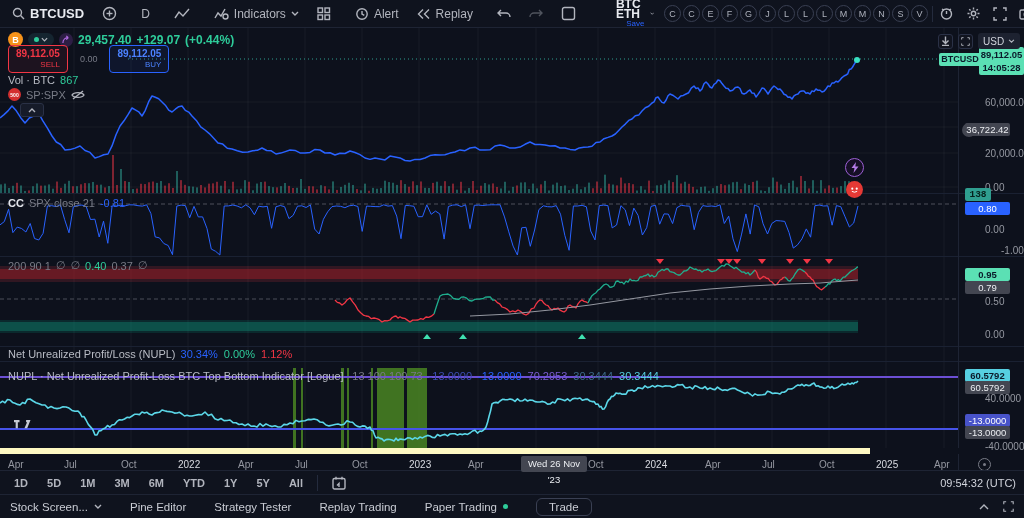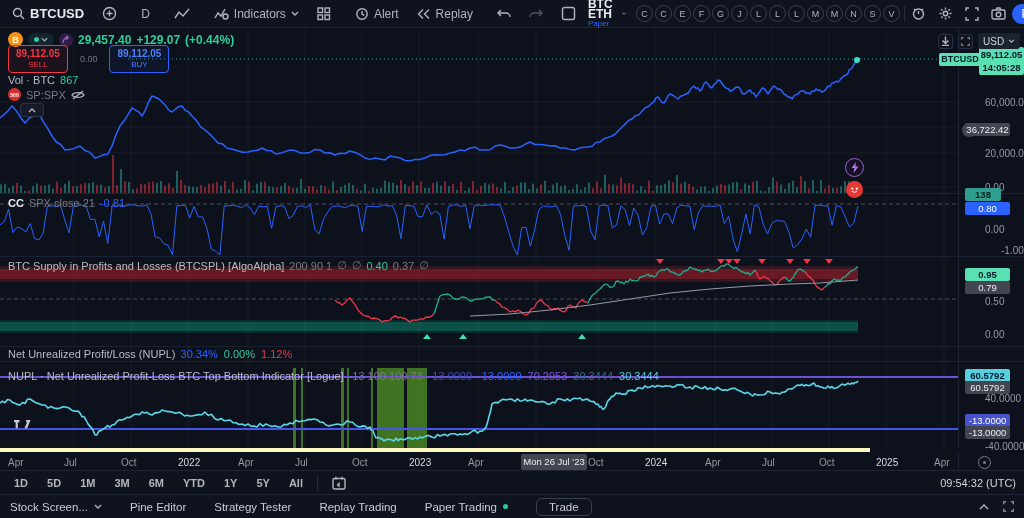--- a/index.html
+++ b/index.html
@@ -11,35 +11,35 @@
   
   #topbar{position:absolute;top:0;left:0;width:1024px;height:28px;background:#0f131e;
           border-bottom:1px solid #1e2434;display:flex;align-items:center;padding:0 6px;gap:6px;}
   .tbtn{display:flex;align-items:center;gap:5px;color:#b2b5be;padding:3px 6px;border-radius:4px;cursor:pointer;}
   .sym{font-weight:bold;color:#e8eaf0;font-size:13px;}
   .vdiv{width:1px;height:16px;background:#242b3d;}
   .ic{stroke:#b2b5be;fill:none;stroke-width:1.4;}
   .dim{color:#5a5f6e;}
   .circ{width:17px;height:17px;border-radius:50%;border:1px solid #3a4053;color:#aeb2bd;
         font-size:9px;display:flex;align-items:center;justify-content:center;cursor:pointer;flex:0 0 auto;}
-  .savecol{display:flex;flex-direction:column;align-items:flex-start;line-height:10px;}
+  .savecol{display:flex;flex-direction:column;align-items:flex-end;line-height:10px;margin-left:28px;}
   .save{font-size:8px;color:#2962ff;}
   .wl{font-size:12px;font-weight:bold;color:#e8eaf0;}
   #publish{height:20px;background:#2962ff;color:#fff;border-radius:10px 0 0 10px;
            padding:0 6px 0 10px;display:flex;align-items:center;font-size:12px;margin-right:-6px;}
   
   #chart{position:absolute;top:28px;left:0;width:1024px;height:420px;background:#0d111c;}
   #cv{position:absolute;top:0;left:0;}
   .pane-div{position:absolute;left:0;width:1024px;height:1px;background:#1a2132;z-index:4;}
   #axiscol{position:absolute;top:0;left:958px;width:66px;height:420px;border-left:1px solid #1e2434;z-index:5;}
   .tick{position:absolute;left:26px;font-size:10px;color:#9598a1;white-space:nowrap;}
   .tag{position:absolute;left:6px;width:45px;height:13px;line-height:13px;font-size:9.5px;
        text-align:center;border-radius:2px;white-space:nowrap;z-index:6;}
   .tag.mint{background:#5be0b4;color:#0b1a2a;font-weight:bold;}
-  .tag.teal{background:#2f9e8f;color:#06211c;font-weight:bold;width:36px;}
+  .tag.teal{background:#2f9e8f;color:#06211c;font-weight:bold;width:26px;font-family:Liberation Mono, monospace;}
   .tag.blue{background:#2962ff;color:#fff;}
   .tag.gray{background:#434651;color:#eceef2;}
   .tag.cyan{background:#56cfe1;color:#0b1a2a;font-weight:bold;}
   .tag.indigo{background:#4853c9;color:#fff;}
   #pricetag{position:absolute;left:20px;top:19px;width:45px;z-index:7;background:#5be0b4;border-radius:2px;
             color:#0b1a2a;font-size:9.5px;font-weight:bold;text-align:center;line-height:13px;padding:1px 0;}
   #symtag{position:absolute;left:-20px;top:25px;width:42px;z-index:7;background:#5be0b4;border-radius:2px;
           color:#0b1a2a;font-size:9px;font-weight:bold;text-align:center;line-height:13px;}
   .hline{position:absolute;font-size:11px;z-index:5;display:flex;align-items:center;gap:5px;white-space:nowrap;}
   .htitle{color:#b9bcc5;}
@@ -47,37 +47,37 @@
   #mainhdr{left:8px;top:4px;}
   #mainhdr .t{font-size:13px;color:#e4e6ec;}
   .btclogo{width:15px;height:15px;border-radius:50%;background:#f7931a;color:#fff;font-size:9px;font-weight:bold;
            display:flex;align-items:center;justify-content:center;}
   .statuspill{width:26px;height:13px;border-radius:7px;background:#152530;display:flex;align-items:center;justify-content:center;gap:2px;}
   .dotteal{width:5px;height:5px;border-radius:50%;background:#2ecc9a;}
   .sharec{width:14px;height:14px;border-radius:50%;background:#2d1e44;display:flex;align-items:center;justify-content:center;}
   .pricegreen{color:#2ecc9a;font-size:12px;font-weight:bold;}
   .obox{border-radius:4px;padding:2px 7px;text-align:center;line-height:11px;cursor:pointer;}
   .obox .p{font-size:10px;font-weight:bold;}
-  .obox .l{font-size:8px;}
+  .obox .l{font-size:8px;text-align:right;}
   #sellbox{border:1px solid #f23645;background:rgba(242,54,69,.07);color:#f23645;}
   #buybox{border:1px solid #2962ff;background:rgba(41,98,255,.07);color:#4b82ff;}
   #spread{font-size:9px;color:#787b86;margin:0 7px;}
   .volv{color:#2ecc9a;}
   .spxlogo{width:13px;height:13px;border-radius:50%;background:#d32f2f;color:#fff;font-size:5px;font-weight:bold;
            display:flex;align-items:center;justify-content:center;}
   .collapsebtn{position:absolute;left:20px;top:75px;width:24px;height:14px;border:1px solid #2a3146;background:#161b29;
                border-radius:3px;display:flex;align-items:center;justify-content:center;z-index:5;cursor:pointer;}
   .fltic{position:absolute;z-index:6;display:flex;align-items:center;justify-content:center;border-radius:50%;}
   #panelrow{position:absolute;left:938px;top:5px;z-index:8;display:flex;gap:5px;align-items:center;}
   .sqbtn{width:15px;height:15px;border:1px solid #2a3146;border-radius:3px;display:flex;align-items:center;justify-content:center;background:#11141f;cursor:pointer;}
   #usdsel{height:16px;background:#1d2230;border-radius:3px;display:flex;align-items:center;gap:4px;
           padding:0 5px;font-size:10px;color:#d1d4dc;cursor:pointer;}
   #tvlogo{position:absolute;left:14px;top:392px;z-index:5;opacity:.95;}
   
-  #timeaxis{position:absolute;top:448px;left:0;width:870px;height:22px;background:#0d111c;border-top:4px solid #fef9c3;padding-left:32px;}
+  #timeaxis{position:absolute;top:448px;left:0;width:870px;height:22px;background:#0d111c;border-top:6px solid #fef9c3;padding-left:32px;}
   .tl{position:absolute;top:5px;font-size:10px;color:#9598a1;}
   .tl.year{color:#d8dae0;}
   #xtag{position:absolute;left:521px;top:2px;width:66px;height:16px;background:#434651;color:#eceef2;
         border-radius:2px;font-size:9.5px;text-align:center;line-height:16px;z-index:6;}
   #autobtn{position:absolute;left:978px;top:4px;width:13px;height:13px;border:1px solid #787b86;border-radius:50%;
            display:flex;align-items:center;justify-content:center;cursor:pointer;}
   #autobtn i{width:3px;height:3px;border-radius:50%;background:#787b86;}
   
   #intervalbar{position:absolute;top:470px;left:0;width:1024px;height:24px;background:#0f131e;
                border-top:1px solid #1e2434;display:flex;align-items:center;padding:0 8px;}
@@ -169,21 +169,21 @@
 
     <div style="margin-left:auto" class="row">
       <div class="tbtn">
         <svg width="15" height="15" viewBox="0 0 15 15">
             <rect class="ic" x="1.5" y="1.5" width="12" height="12" rx="2"></rect>
           </svg>
       </div>
       <div class="tbtn">
         <span class="savecol">
           <span class="wl">BTC ETH</span>
-          <span class="save">Paper</span>
+          <span class="save">Save</span>
         </span>
         <svg width="8" height="5" viewBox="0 0 8 5">
             <polyline class="ic" points="1,1 4,4 7,1"></polyline>
           </svg>
       </div>
       <div class="row" style="gap:2px;margin:0 4px;">
           <span class="circ">C</span>
           <span class="circ">C</span>
           <span class="circ">E</span>
           <span class="circ">F</span>
@@ -563,21 +563,20 @@
           <polyline class="ic" points="1,4 4,1 7,4"></polyline>
         </svg>
     </div>
 
     <div class="hline" style="left:8px;top:169px;">
       <span style="color:#e4e6ec;font-weight:bold">CC</span>
       <span style="color:#787b86">SPX close 21</span>
       <span style="color:#2962ff">-0.81</span>
     </div>
     <div class="hline" style="left:8px;top:231px;">
-      <span class="htitle">BTC Supply in Profits and Losses (BTCSPL) [AlgoAlpha]</span>
       <span class="row" style="gap:5px">
           <span class="hval" style="color: rgb(120, 123, 134);">200 90 1</span>
           <span class="hval" style="color: rgb(120, 123, 134);">∅</span>
           <span class="hval" style="color: rgb(120, 123, 134);">∅</span>
           <span class="hval" style="color: rgb(46, 204, 154);">0.40</span>
           <span class="hval" style="color: rgb(120, 123, 134);">0.37</span>
           <span class="hval" style="color: rgb(120, 123, 134);">∅</span>
         </span>
     </div>
     <div class="hline" style="left:8px;top:320px;">
@@ -685,21 +684,21 @@
         <span class="tl year" style="left: 409px;">2023</span>
         <span class="tl" style="left: 468px;">Apr</span>
         <span class="tl" style="left: 588px;">Oct</span>
         <span class="tl year" style="left: 645px;">2024</span>
         <span class="tl" style="left: 705px;">Apr</span>
         <span class="tl" style="left: 762px;">Jul</span>
         <span class="tl" style="left: 819px;">Oct</span>
         <span class="tl year" style="left: 876px;">2025</span>
         <span class="tl" style="left: 934px;">Apr</span>
       </div>
-    <div id="xtag">Mon 26 Jul '23</div>
+    <div id="xtag">Wed 26 Nov '23</div>
     <div style="position:absolute;left:958px;top:0;width:1px;height:22px;background:#1e2434;"></div>
     <div id="autobtn">
         <i></i>
       </div>
   </div>
 
   <div id="intervalbar">
     <div class="row" style="gap:7px">
         <span class="ibtn">1D</span>
         <span class="ibtn">5D</span>

